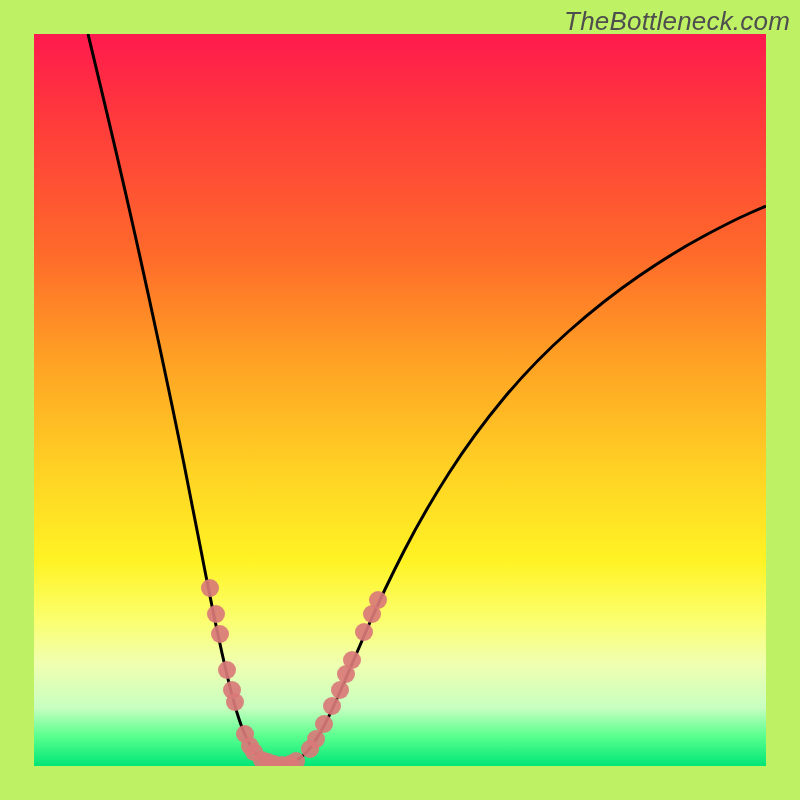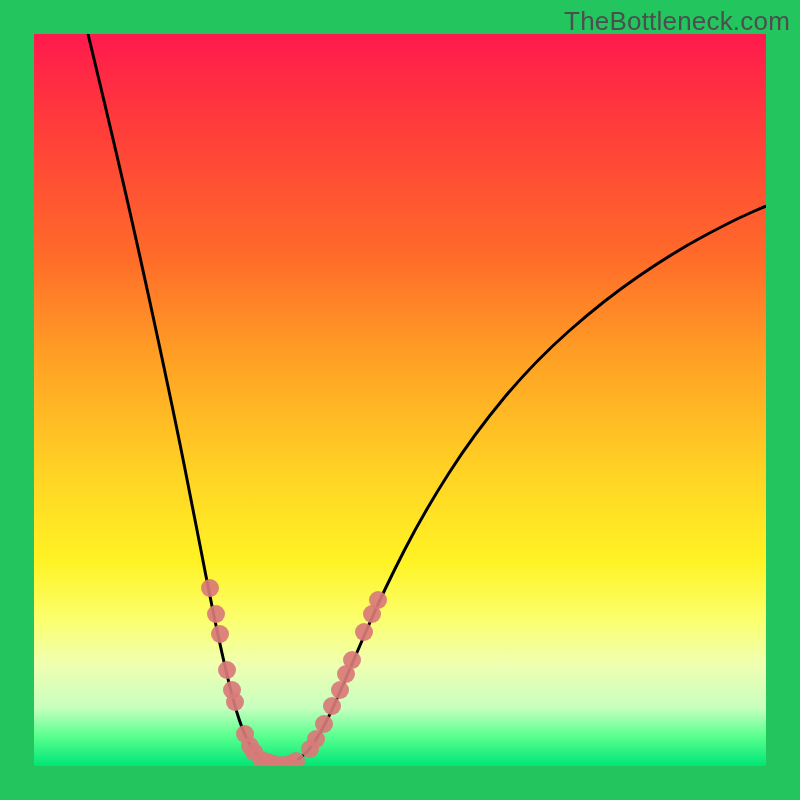--- a/index.html
+++ b/index.html
@@ -10,21 +10,22 @@
     overflow: hidden;
     background: #000;
     font-family: Arial, Helvetica, sans-serif;
   }
   .frame {
     position: absolute;
     top: 0;
     left: 0;
     width: 800px;
     height: 800px;
-    background: #22c55e;
+    background: #bef264;
+    font-style: italic;
   }
   .plot-area {
     position: absolute;
     top: 34px;
     left: 34px;
     width: 732px;
     height: 732px;
     background: linear-gradient(to bottom,
       #ff1a4d 0%,
       #ff3b3b 12%,

